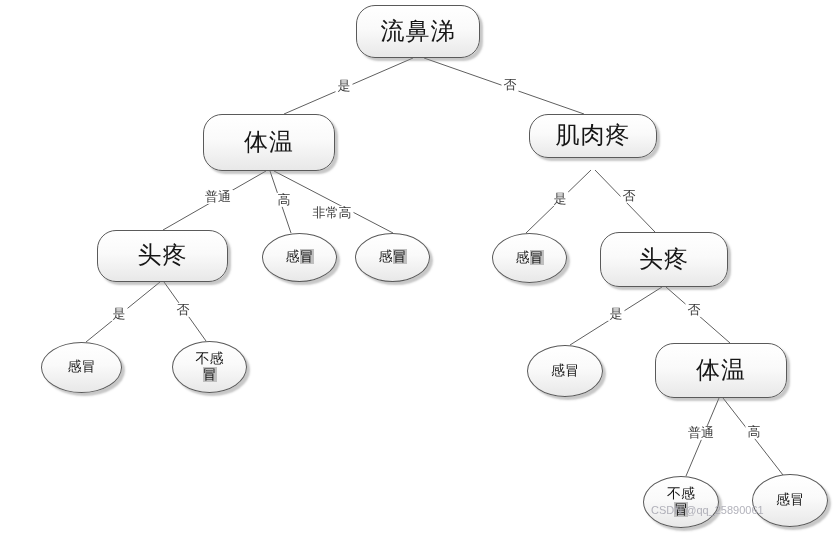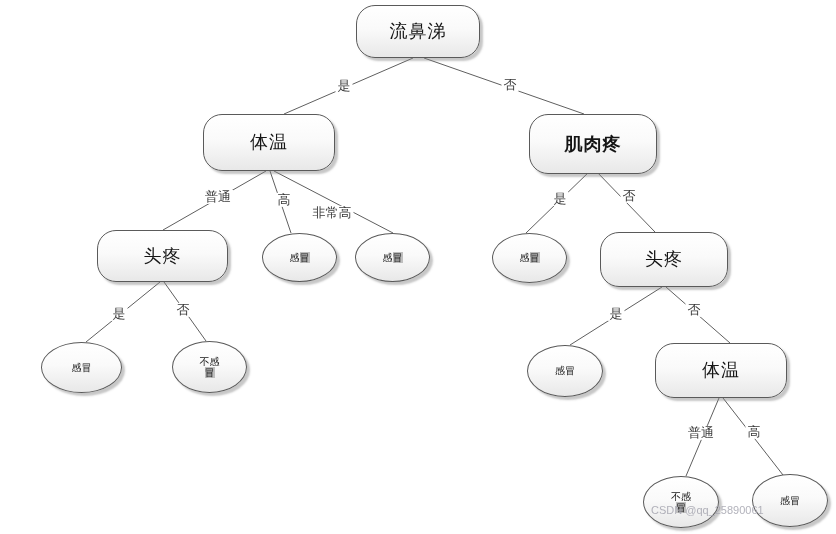--- a/index.html
+++ b/index.html
@@ -34,27 +34,27 @@
     box-sizing: border-box;
     border: 1px solid #5a5a5a;
     background: linear-gradient(180deg, #ffffff 0%, #fafafa 45%, #e8e8e8 100%);
     box-shadow: 3px 3px 2px rgba(130,130,130,0.45);
     color: #151515;
     text-align: center;
     line-height: 1.15;
   }
   .node.rect {
     border-radius: 19px;
-    font-size: 18px;
+    font-size: 24px;
     letter-spacing: 1px;
     text-align: right;
   }
   .node.ellipse {
     border-radius: 50%;
-    font-size: 10px;
+    font-size: 14px;
   }
   .node .hl {
     background: #bfbfbf;
   }
   .edge-label {
     position: absolute;
     transform: translate(-50%, -50%);
     background: #ffffff;
     padding: 0 2px;
     font-size: 13px;
@@ -93,21 +93,21 @@
       <line x1="719" y1="398" x2="686" y2="476"></line>
       <line x1="723" y1="398" x2="783" y2="475"></line>
     </svg>
   <div class="watermark">CSDN @qq_25890061</div>
 <div class="node rect" style="left: 356px; top: 5px; width: 124px; height: 53px;">
       <div>流鼻涕</div>
     </div>
     <div class="node rect" style="left: 203px; top: 114px; width: 132px; height: 57px;">
       <div>体温</div>
     </div>
-    <div class="node rect" style="left: 529px; top: 114px; width: 128px; height: 60px; font-weight: bold;">
+    <div class="node rect" style="left: 529px; top: 114px; width: 128px; height: 44px;">
       <div>肌肉疼</div>
     </div>
     <div class="node rect" style="left: 97px; top: 230px; width: 131px; height: 52px;">
       <div>头疼</div>
     </div>
     <div class="node ellipse" style="left: 262px; top: 233px; width: 75px; height: 49px;">
       <div>感<span class="hl">冒</span></div>
     </div>
     <div class="node ellipse" style="left: 355px; top: 233px; width: 75px; height: 49px;">
       <div>感<span class="hl">冒</span></div>

